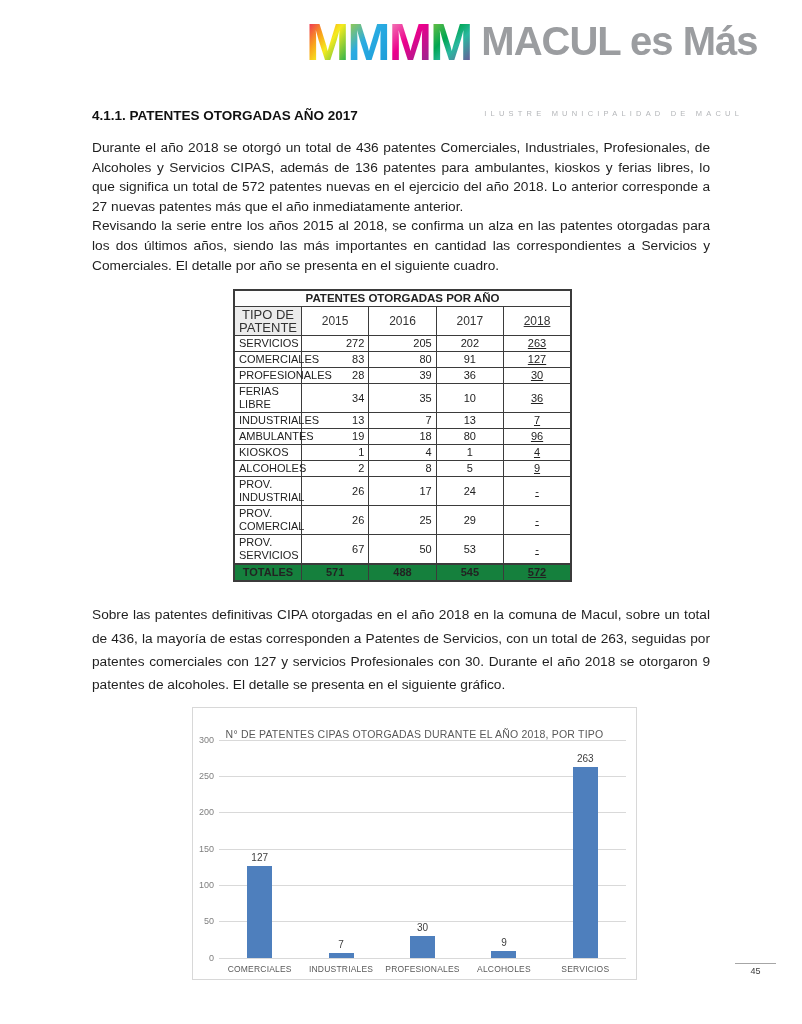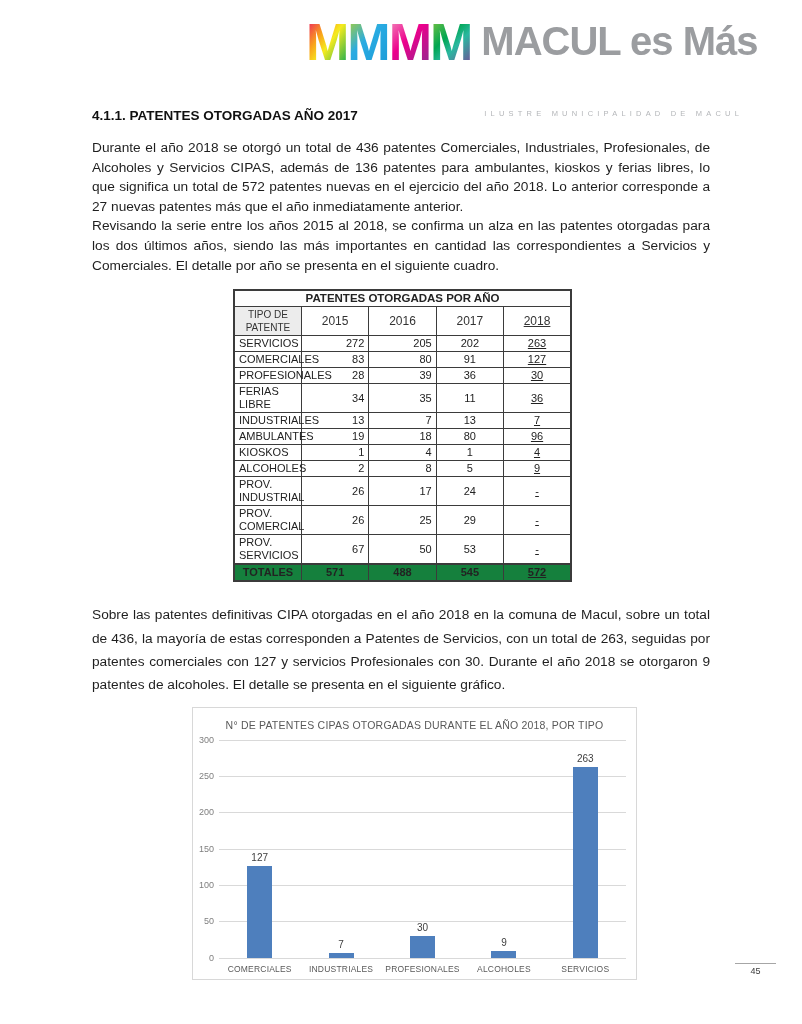--- a/index.html
+++ b/index.html
@@ -39,37 +39,37 @@
     border-collapse: collapse;
     table-layout: fixed;
     width: 339px;
     border: 2px solid #3b3b3b;
     font-size: 11px;
     color: #222;
   }
   .patent-table td, .patent-table th { border: 1px solid #3b3b3b; padding: 1px 4px; height: 16px; line-height: 13px; }
   .table-title th { font-size: 11.5px; font-weight: 700; text-align: center; background: #fdfdfd; }
   .head-row td { text-align: center; font-size: 12px; color: #333; }
-  .head-row .c0 { background: #ececec; font-size: 10px; }
+  .head-row .c0 { background: #ececec; font-size: 13px; }
   .c0 { width: 104px; text-align: left; }
   .c1 { width: 58px; text-align: right; }
   .c2 { width: 59px; text-align: right; }
   .c3 { width: 58px; text-align: center; }
   .c4 { width: 60px; text-align: center; text-decoration: underline; }
   .totals-row td { background: #15803d; font-weight: 700; text-align: center; border-top: 2px solid #3b3b3b; }
 
   
   .chart-box {
     position: relative;
     margin: 10px 0 0 100px;
     width: 445px; height: 273px;
     border: 1px solid #d8d8d8;
     background: #fff;
   }
-  .chart-title { position: absolute; top: 11px; left: 0; width: 100%; text-align: center; font-size: 10.5px; color: #595959; letter-spacing: 0.2px; }
+  .chart-title { position: absolute; top: 20px; left: 0; width: 100%; text-align: center; font-size: 10.5px; color: #595959; letter-spacing: 0.2px; }
   .chart-plot { position: absolute; left: 26px; top: 32px; width: 407px; height: 218px; }
   .gridline { position: absolute; left: 0; width: 100%; height: 1px; background: #d9d9d9; }
   .ytick { position: absolute; left: -25px; width: 20px; text-align: right; font-size: 9px; color: #7f7f7f; transform: translateY(-50%); }
   .cols { position: absolute; left: 0; top: 0; width: 100%; height: 100%; display: flex; }
   .col { flex: 1; display: flex; justify-content: center; align-items: flex-end; }
   .bar-wrap { display: flex; flex-direction: column; align-items: center; justify-content: flex-end; height: 100%; }
   .bar-value { font-size: 10px; color: #404040; margin-bottom: 3px; }
   .bar { width: 25px; }
   .chart-xlabels { position: absolute; top: 100%; left: 0; width: 100%; display: flex; padding-top: 6px; }
   .xlabel { flex: 1; text-align: center; font-size: 8.5px; color: #595959; letter-spacing: 0.2px; }
@@ -134,21 +134,21 @@
           <td class="c0">PROFESIONALES</td>
           <td class="c1">28</td>
           <td class="c2">39</td>
           <td class="c3">36</td>
           <td class="c4">30</td>
         </tr>
         <tr>
           <td class="c0">FERIAS LIBRE</td>
           <td class="c1">34</td>
           <td class="c2">35</td>
-          <td class="c3">11</td>
+          <td class="c3">10</td>
           <td class="c4">36</td>
         </tr>
         <tr>
           <td class="c0">INDUSTRIALES</td>
           <td class="c1">13</td>
           <td class="c2">7</td>
           <td class="c3">13</td>
           <td class="c4">7</td>
         </tr>
         <tr>

